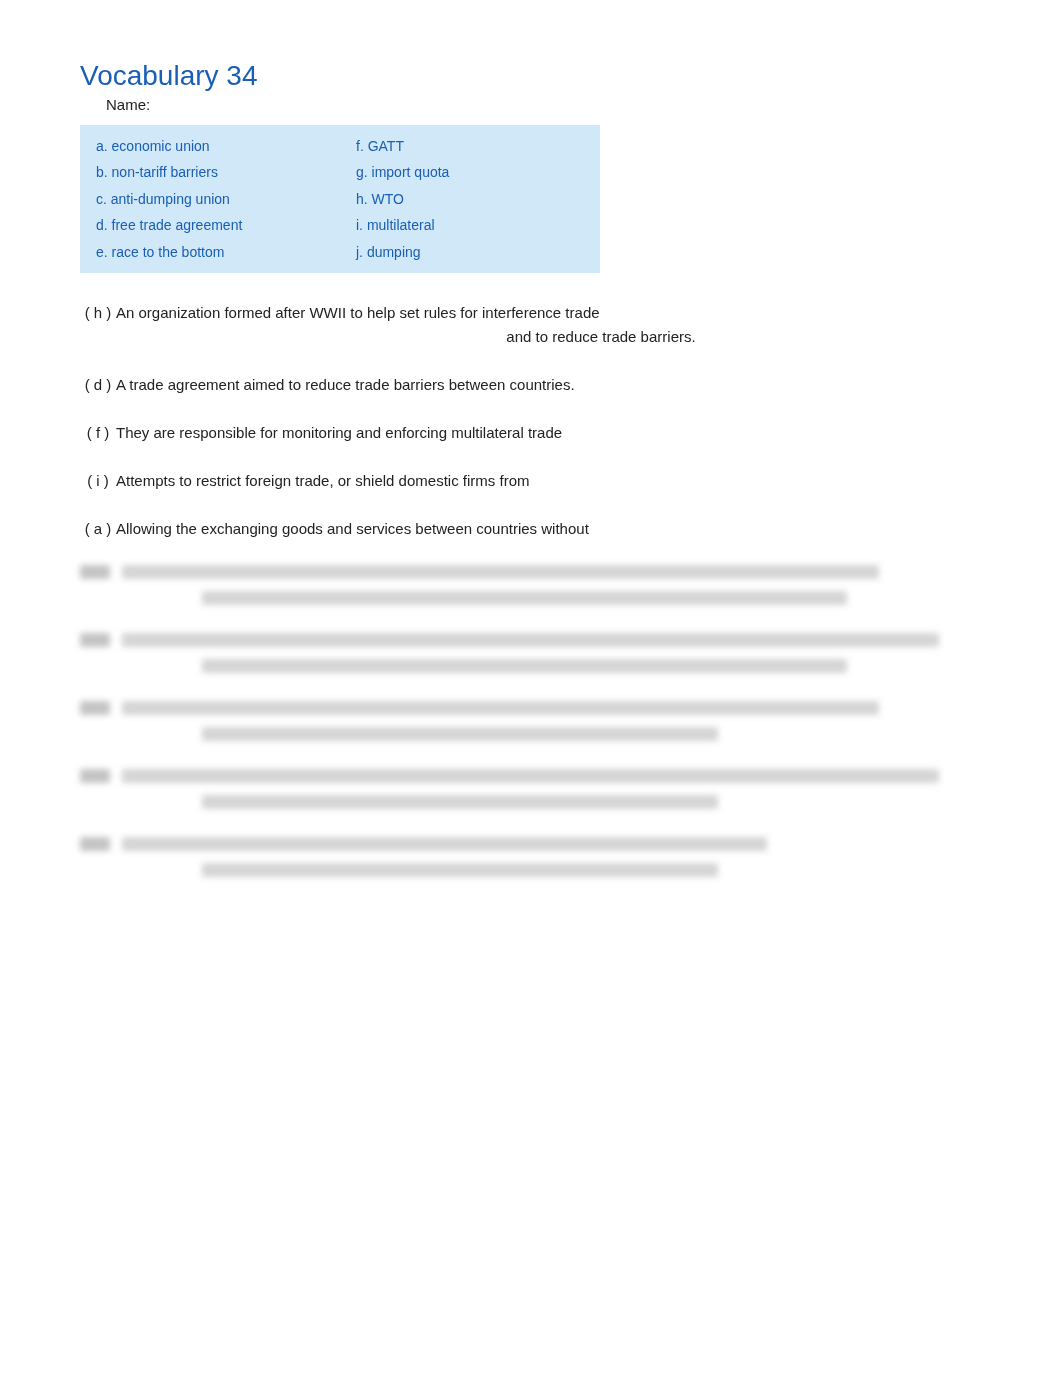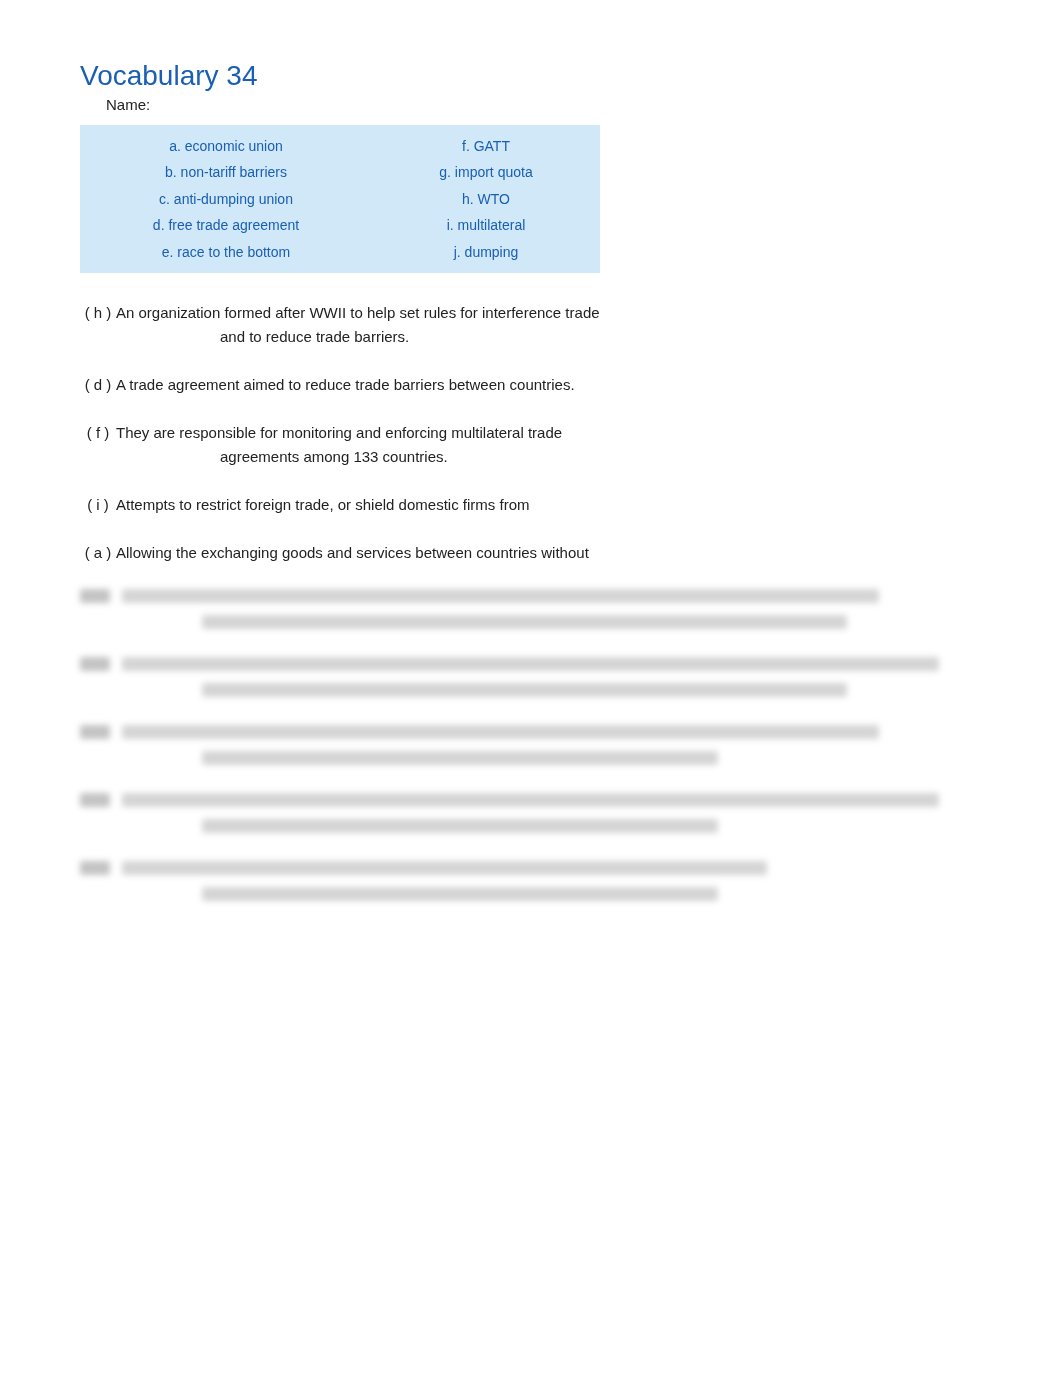--- a/index.html
+++ b/index.html
@@ -33,21 +33,20 @@
     }
 
     .vocab-table {
       display: grid;
       grid-template-columns: 260px 260px;
       background-color: #d0e8f8;
       padding: 10px 16px;
       margin-bottom: 28px;
       width: 520px;
       row-gap: 4px;
-      text-align: center;
     }
 
     .vocab-item {
       font-size: 14px;
       color: #1a5fb4;
       line-height: 1.6;
     }
 
     .question-block {
       margin-bottom: 24px;
@@ -69,20 +68,21 @@
 
     .question-text {
       flex: 1;
     }
 
     .question-continuation {
       padding-left: 140px;
       font-size: 15px;
       color: #222;
       line-height: 1.6;
+      text-align: center;
     }
 
     .blurred-block {
       margin-bottom: 22px;
       filter: blur(3px);
       opacity: 0.5;
       line-height: 1.6;
     }
 
     .blurred-line {
@@ -148,21 +148,20 @@
     <span class="answer-letter">(  d  )</span>
     <span class="question-text">A trade agreement aimed to reduce trade barriers between countries.</span>
   </div>
 </div>
 
 <div class="question-block">
   <div class="question-line">
     <span class="answer-letter">(  f  )</span>
     <span class="question-text">They are responsible for monitoring and enforcing multilateral trade</span>
   </div>
-  <div class="question-continuation">agreements among 133 countries.</div>
 </div>
 
 <div class="question-block">
   <div class="question-line">
     <span class="answer-letter">(  i  )</span>
     <span class="question-text">Attempts to restrict foreign trade, or shield domestic firms from</span>
   </div>
 </div>
 
 <div class="question-block">

